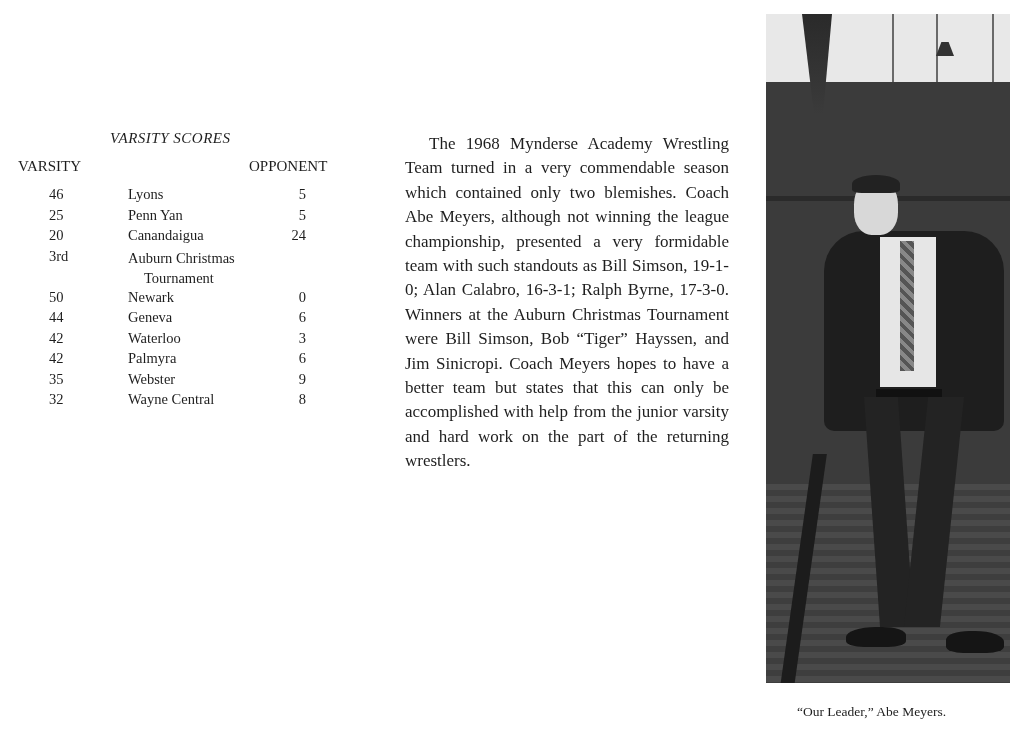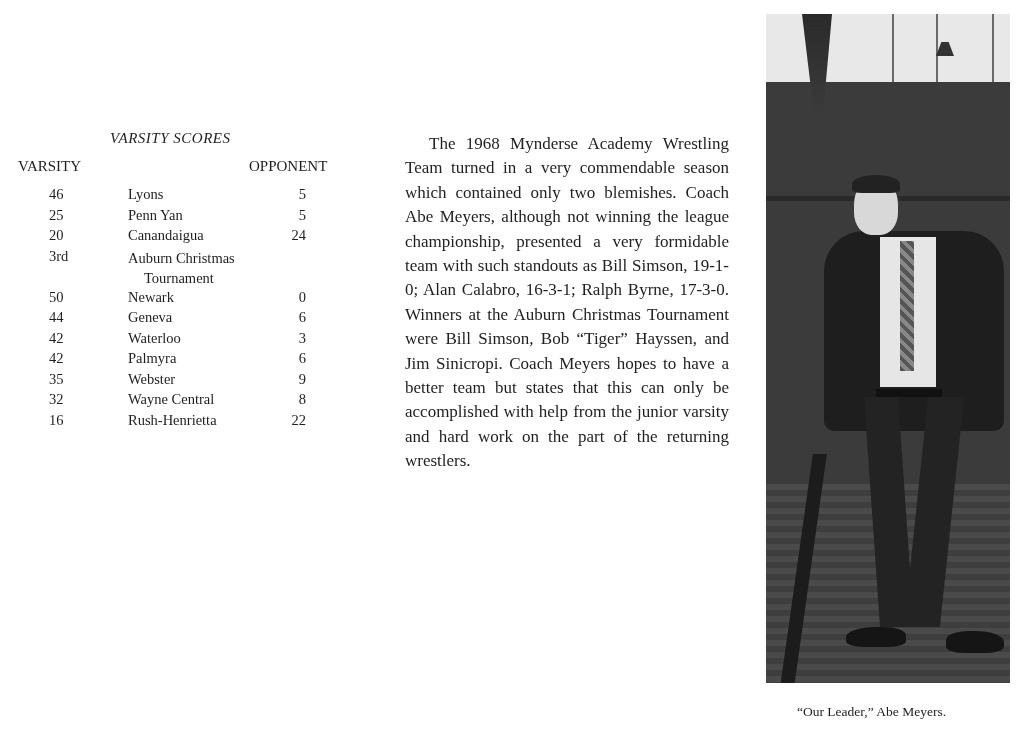--- a/index.html
+++ b/index.html
@@ -134,25 +134,20 @@
     <div class="row">
       <span class="m">35</span>
       <span class="t">Webster</span>
       <span class="o">9</span>
     </div>
     <div class="row">
       <span class="m">32</span>
       <span class="t">Wayne Central</span>
       <span class="o">8</span>
     </div>
-    <div class="row">
-      <span class="m">16</span>
-      <span class="t">Rush-Henrietta</span>
-      <span class="o">22</span>
-    </div>
   </div>
 </div>
 
 <div class="article">
   <p>The 1968 Mynderse Academy Wres­tling Team turned in a very commend­able season which contained only two blemishes. Coach Abe Meyers, although not winning the league championship, presented a very formidable team with such standouts as Bill Simson, 19-1-0; Alan Calabro, 16-3-1; Ralph Byrne, 17-3-0. Winners at the Auburn Christ­mas Tournament were Bill Simson, Bob “Tiger” Hayssen, and Jim Sinicropi. Coach Meyers hopes to have a better team but states that this can only be accomplished with help from the junior varsity and hard work on the part of the returning wrestlers.</p>
 </div>
 
 <div class="photo">
   <div class="windows">
     <div class="win-div" style="left:126px"></div>

